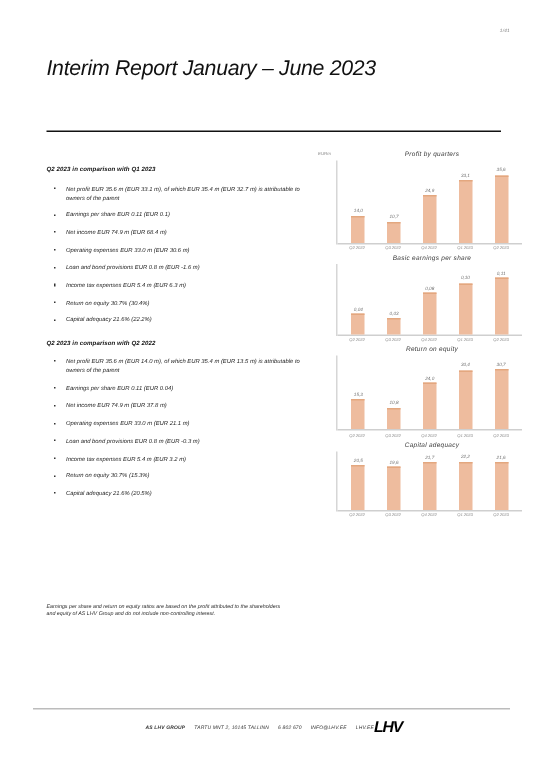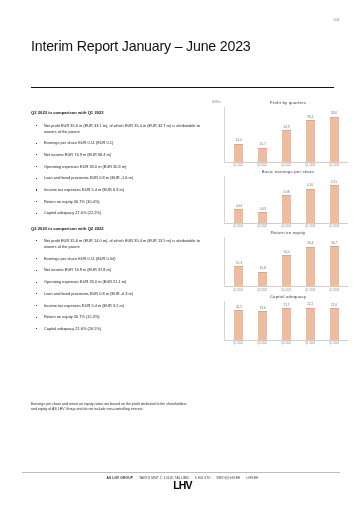--- a/index.html
+++ b/index.html
@@ -12,20 +12,21 @@
     height: 512px;
     font-family: "Liberation Sans", sans-serif;
     color: #1a1a1a;
     position: relative;
     overflow: hidden;
   }
   .page {
     position: absolute;
     inset: 0;
     background: #ffffff;
+    font-style: italic;
   }
 
   
   .page-number {
     position: absolute;
     top: 18px;
     right: 22px;
     font-size: 3.1px;
     color: #7a7a7a;
     letter-spacing: 0.2px;
@@ -190,22 +191,21 @@
     height: 0.5px;
     background: #bcbcbc;
   }
   .footer {
     position: absolute;
     bottom: 22px;
     left: 31px;
     right: 28px;
     display: flex;
     align-items: center;
-    justify-content: flex-start;
-    flex-direction: column;
+    justify-content: center;
   }
   .footer-text {
     display: flex;
     align-items: baseline;
     gap: 6px;
     font-size: 3.3px;
     color: #333333;
     letter-spacing: 0.12px;
   }
   .footer-brand {

